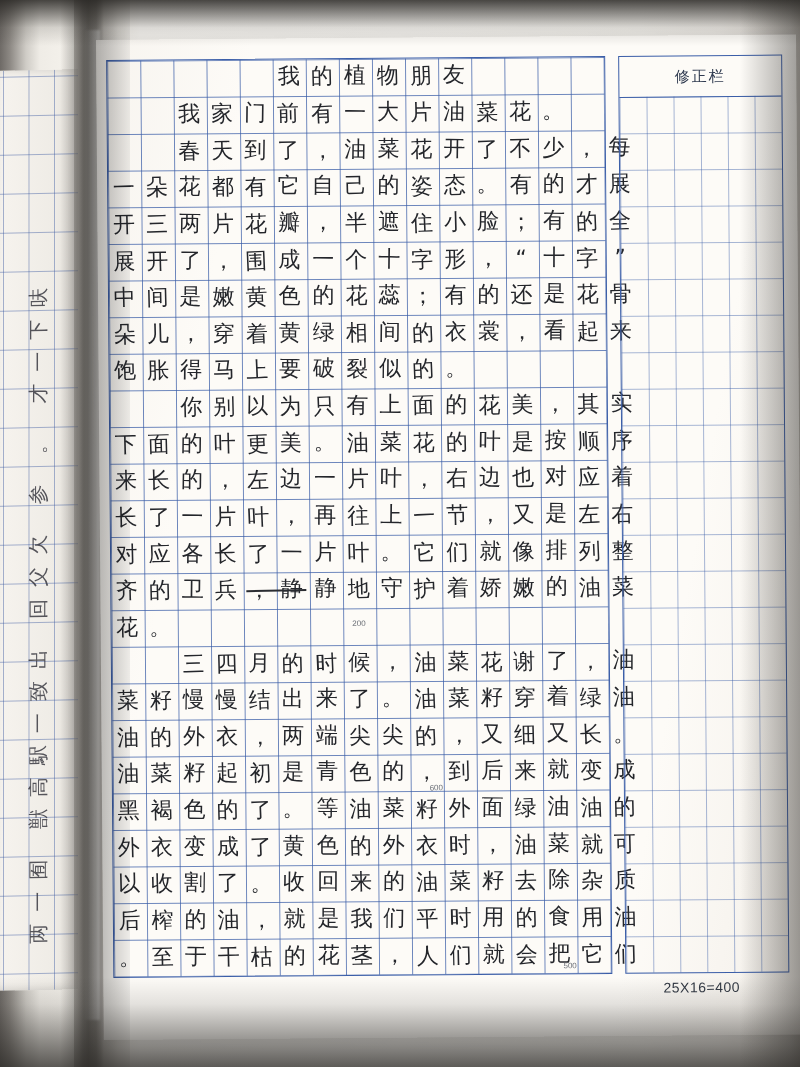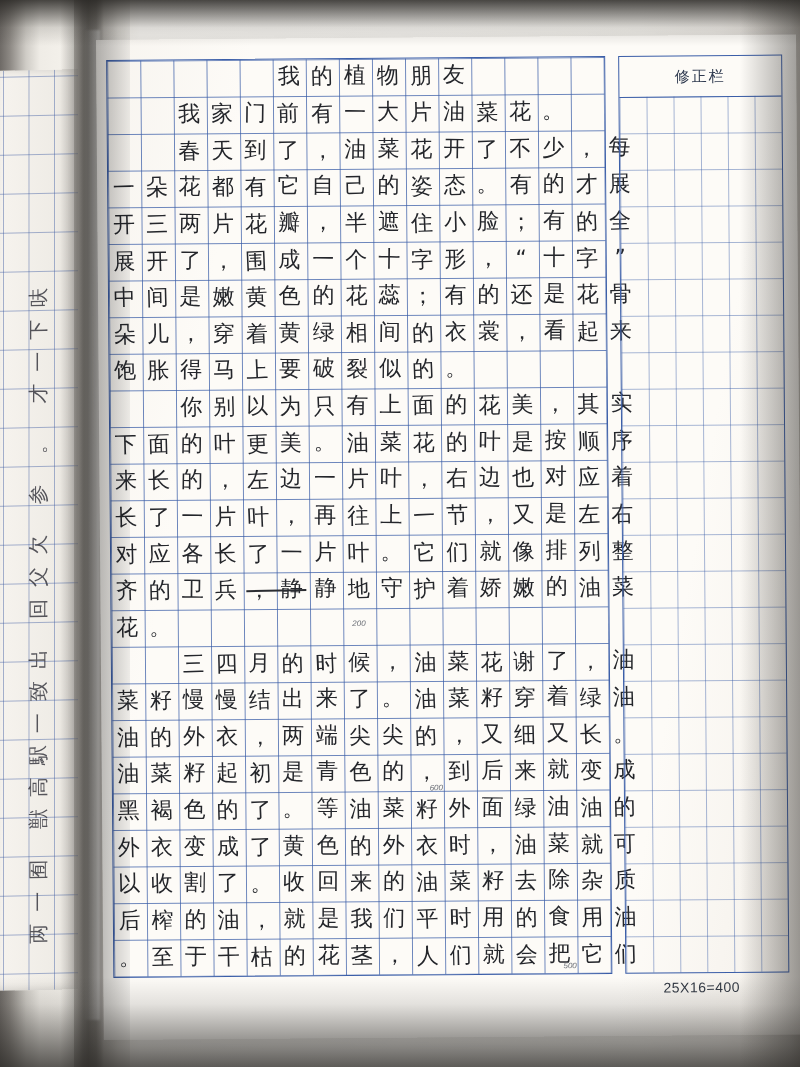--- a/index.html
+++ b/index.html
@@ -183,21 +183,20 @@
     height: 1.5px;
     background: #2a2c31;
     transform: rotate(-0.8deg);
   }
 
   .page-num {
     position: absolute;
     font-size: 8px;
     color: #6b6f77;
     font-family: "Liberation Sans", sans-serif;
-    font-style: italic;
   }
 
   
   .spine {
     position: absolute;
     left: 74px; top: 0; width: 26px; height: 100%;
     background: linear-gradient(90deg,#8f8b85,#6d6964 35%,#837f79 60%,#b5b1ab);
     opacity: 0.55;
   }
   .page-edge {

